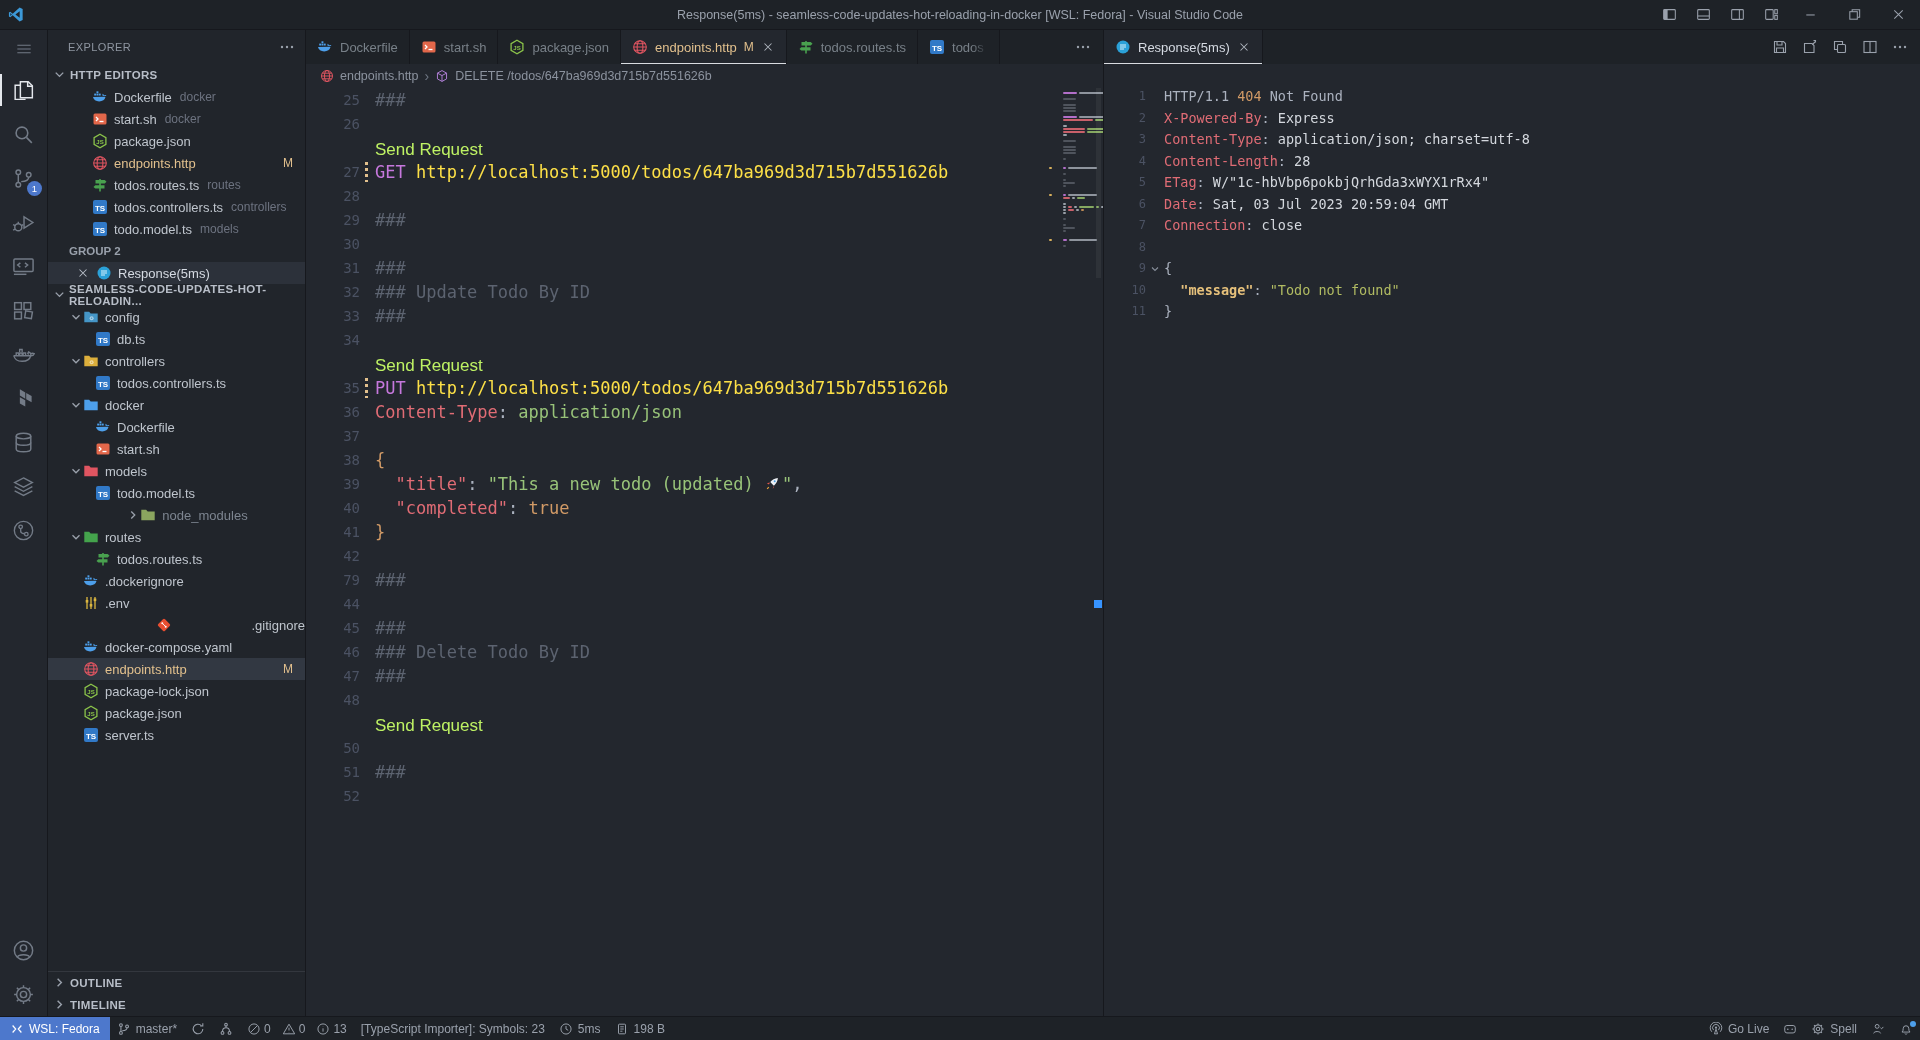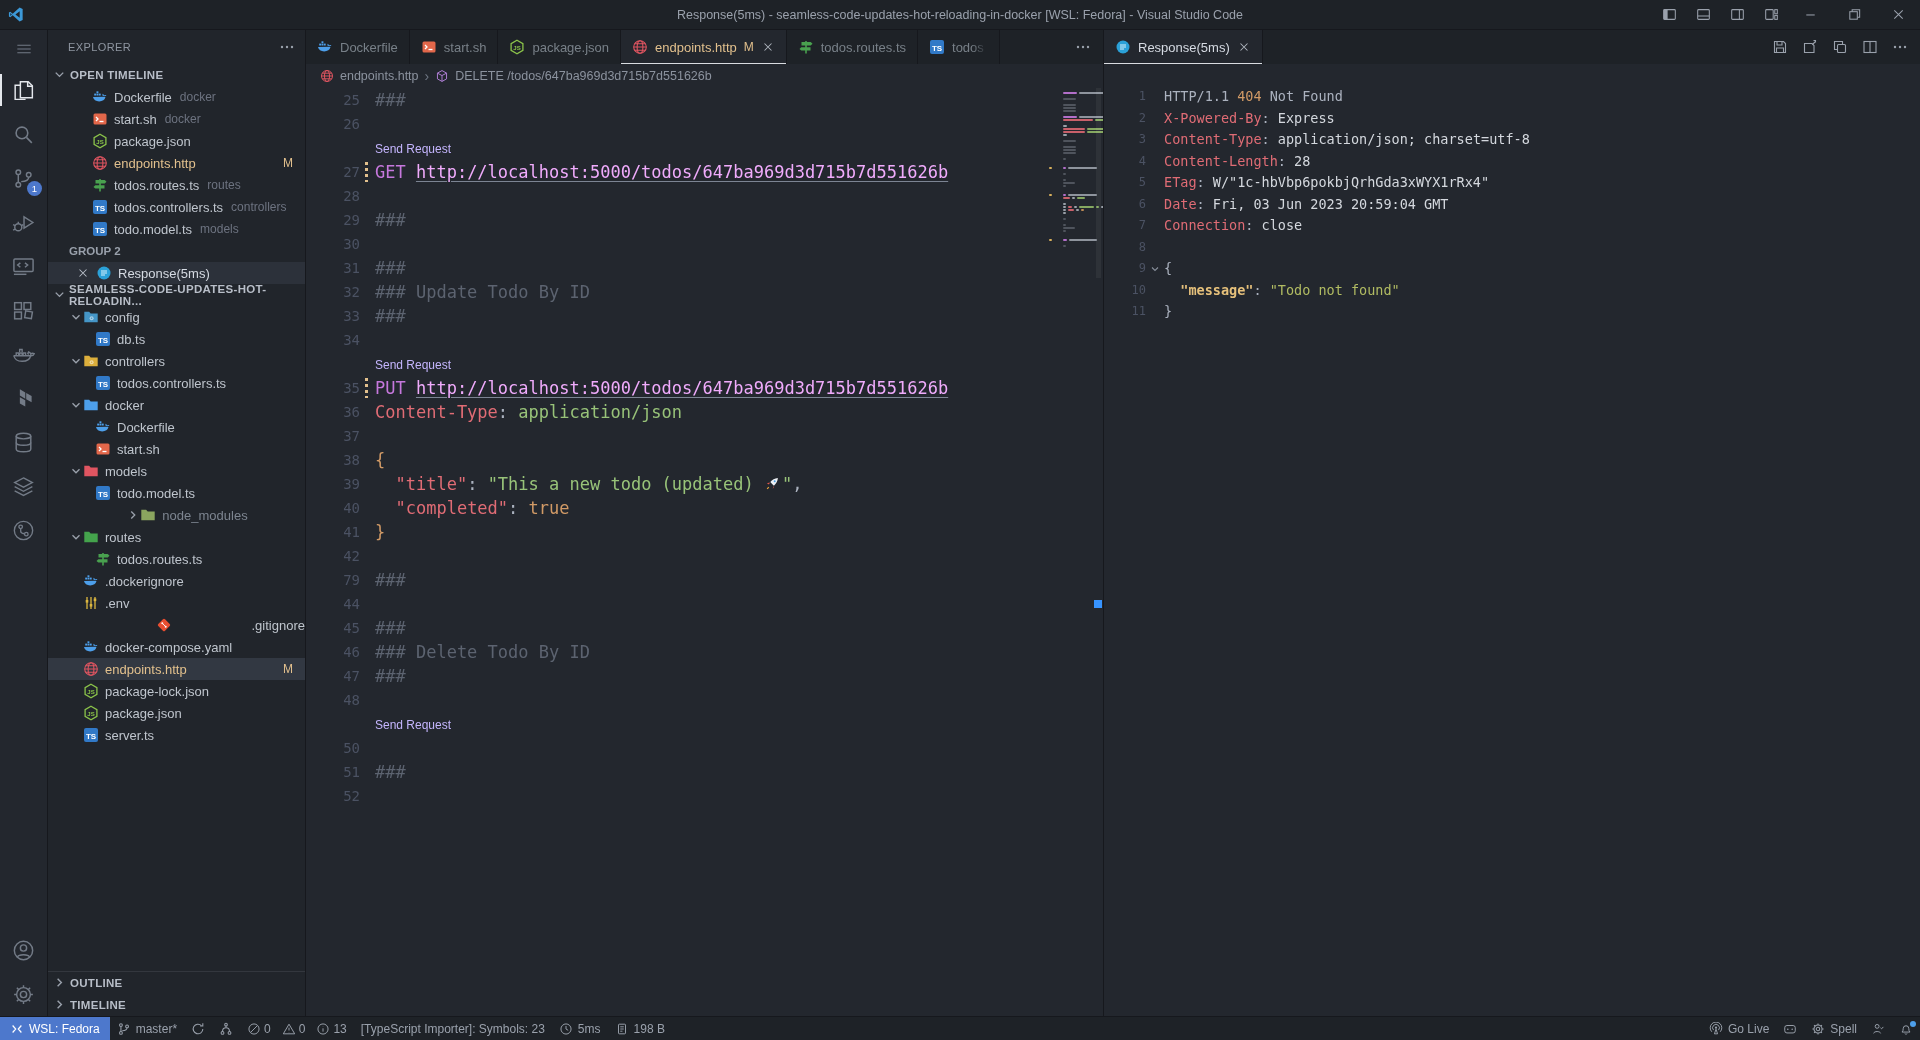--- a/index.html
+++ b/index.html
@@ -83,23 +83,23 @@
   
   .code-area { position:relative; flex:1; overflow:hidden; font-family:"DejaVu Sans Mono", monospace; }
   #g1-code > :first-child { margin-top:-6px; }
   .crow { display:flex; height:24px; line-height:24px; white-space:pre; font-size:17px; }
   .crow .ln { width:54px; flex:none; text-align:right; color:#4b5263; font-size:14px; }
   .crow .gmark { width:15px; flex:none; position:relative; }
   .crow .gmark.mod::after { content:''; position:absolute; left:5px; top:2px; bottom:2px; width:3px;
     background:repeating-linear-gradient(180deg,#e2c08d 0 3px,rgba(0,0,0,0) 3px 6px); }
   .crow.current { background:#2c313a; }
   .crow.current .ln { color:#c8ccd4; }
-  .lens { height:24px; line-height:27px; padding-left:69px; font-family:"Liberation Sans",sans-serif; font-size:12px; color:#c4b5fd; cursor:pointer; }
+  .lens { height:24px; line-height:27px; padding-left:69px; font-family:"Liberation Sans",sans-serif; font-size:17px; color:#bef264; cursor:pointer; }
   .c-kw { color:#c678dd; } .c-cm { color:#5c6370; } .c-plain { color:#abb2bf; }
-  .c-url { color:#f0abfc; text-decoration:underline; text-underline-offset:3px; text-decoration-color:#7c8493; cursor:pointer; }
+  .c-url { color:#fde047; text-underline-offset:3px; text-decoration-color:#7c8493; cursor:pointer; }
   .c-hdr { color:#e06c75; } .c-val { color:#98c379; } .c-key { color:#e06c75; }
   .c-bool { color:#d19a66; } .c-brace { color:#d19a66; }
   .rocket { display:inline-block; width:18px; height:16px; vertical-align:-2px; }
   .rocket svg { width:16px; height:16px; }
 
   
   .minimap { position:absolute; top:0; right:10px; width:46px; height:580px; cursor:pointer; }
   .mmbar { position:absolute; height:2px; border-radius:1px; }
   .overview { position:absolute; top:0; right:0; width:10px; height:100%; cursor:pointer; }
   .ov-thumb { position:absolute; top:0; right:2px; width:5px; height:190px; background:rgba(255,255,255,.05); }
@@ -293,21 +293,21 @@
             <circle cx="13" cy="8" r="1.2"></circle>
           </svg>
         </span>
     </div>
     <div class="sec-head">
       <span class="chev">
           <svg viewBox="0 0 16 16" fill="none" stroke="currentColor" stroke-width="1.5">
             <path d="M4 6l4 4 4-4"></path>
           </svg>
         </span>
-      <span>OPEN TIMELINE</span>
+      <span>HTTP EDITORS</span>
     </div>
     <div id="open-editors">
         <div class="oerow">
           <span class="fic">
             <svg viewBox="0 0 16 16" fill="#4d9fea">
               <rect x="2.2" y="4.6" width="1.9" height="1.9"></rect>
               <rect x="4.5" y="4.6" width="1.9" height="1.9"></rect>
               <rect x="6.8" y="4.6" width="1.9" height="1.9"></rect>
               <rect x="4.5" y="2.3" width="1.9" height="1.9"></rect>
               <path d="M.8 7.3h11.4c.9 0 1.8-.3 2.2-1-.9-.4-1.8-.2-2.3.2-.1-.8-.6-1.4-1.4-1.7l-.5 1.2.7.9z" opacity=".9"></path>
@@ -918,21 +918,21 @@
             </svg>
           </span>
       </div>
     </div>
     <div class="code-area" id="g2-code">
         <div class="rrow"><span class="rln">1</span><span class="rfold"></span><span class="ccontent"><span class="c-plain">HTTP/1.1 </span><span class="c-status">404</span><span class="c-plain"> Not Found</span></span></div>
         <div class="rrow"><span class="rln">2</span><span class="rfold"></span><span class="ccontent"><span class="c-hdr">X-Powered-By</span><span class="c-plain">: </span><span class="c-hval">Express</span></span></div>
         <div class="rrow"><span class="rln">3</span><span class="rfold"></span><span class="ccontent"><span class="c-hdr">Content-Type</span><span class="c-plain">: </span><span class="c-hval">application/json; charset=utf-8</span></span></div>
         <div class="rrow"><span class="rln">4</span><span class="rfold"></span><span class="ccontent"><span class="c-hdr">Content-Length</span><span class="c-plain">: </span><span class="c-hval">28</span></span></div>
         <div class="rrow"><span class="rln">5</span><span class="rfold"></span><span class="ccontent"><span class="c-hdr">ETag</span><span class="c-plain">: </span><span class="c-hval">W/"1c-hbVbp6pokbjQrhGda3xWYX1rRx4"</span></span></div>
-        <div class="rrow"><span class="rln">6</span><span class="rfold"></span><span class="ccontent"><span class="c-hdr">Date</span><span class="c-plain">: </span><span class="c-hval">Fri, 03 Jun 2023 20:59:04 GMT</span></span></div>
+        <div class="rrow"><span class="rln">6</span><span class="rfold"></span><span class="ccontent"><span class="c-hdr">Date</span><span class="c-plain">: </span><span class="c-hval">Sat, 03 Jul 2023 20:59:04 GMT</span></span></div>
         <div class="rrow"><span class="rln">7</span><span class="rfold"></span><span class="ccontent"><span class="c-hdr">Connection</span><span class="c-plain">: </span><span class="c-hval">close</span></span></div>
         <div class="rrow"><span class="rln">8</span><span class="rfold"></span><span class="ccontent"></span></div>
         <div class="rrow"><span class="rln">9</span><span class="rfold"><svg viewBox="0 0 16 16" fill="none" stroke="currentColor" stroke-width="1.5">
               <path d="M4 6l4 4 4-4"></path>
             </svg></span><span class="ccontent"><span class="c-plain">{</span></span></div>
         <div class="rrow"><span class="rln">10</span><span class="rfold"></span><span class="ccontent"><span class="c-plain">  </span><span class="c-jkey">"message"</span><span class="c-plain">: </span><span class="c-jval">"Todo not found"</span></span></div>
         <div class="rrow"><span class="rln">11</span><span class="rfold"></span><span class="ccontent"><span class="c-plain">}</span></span></div>
       </div>
   </div>
 </div>

